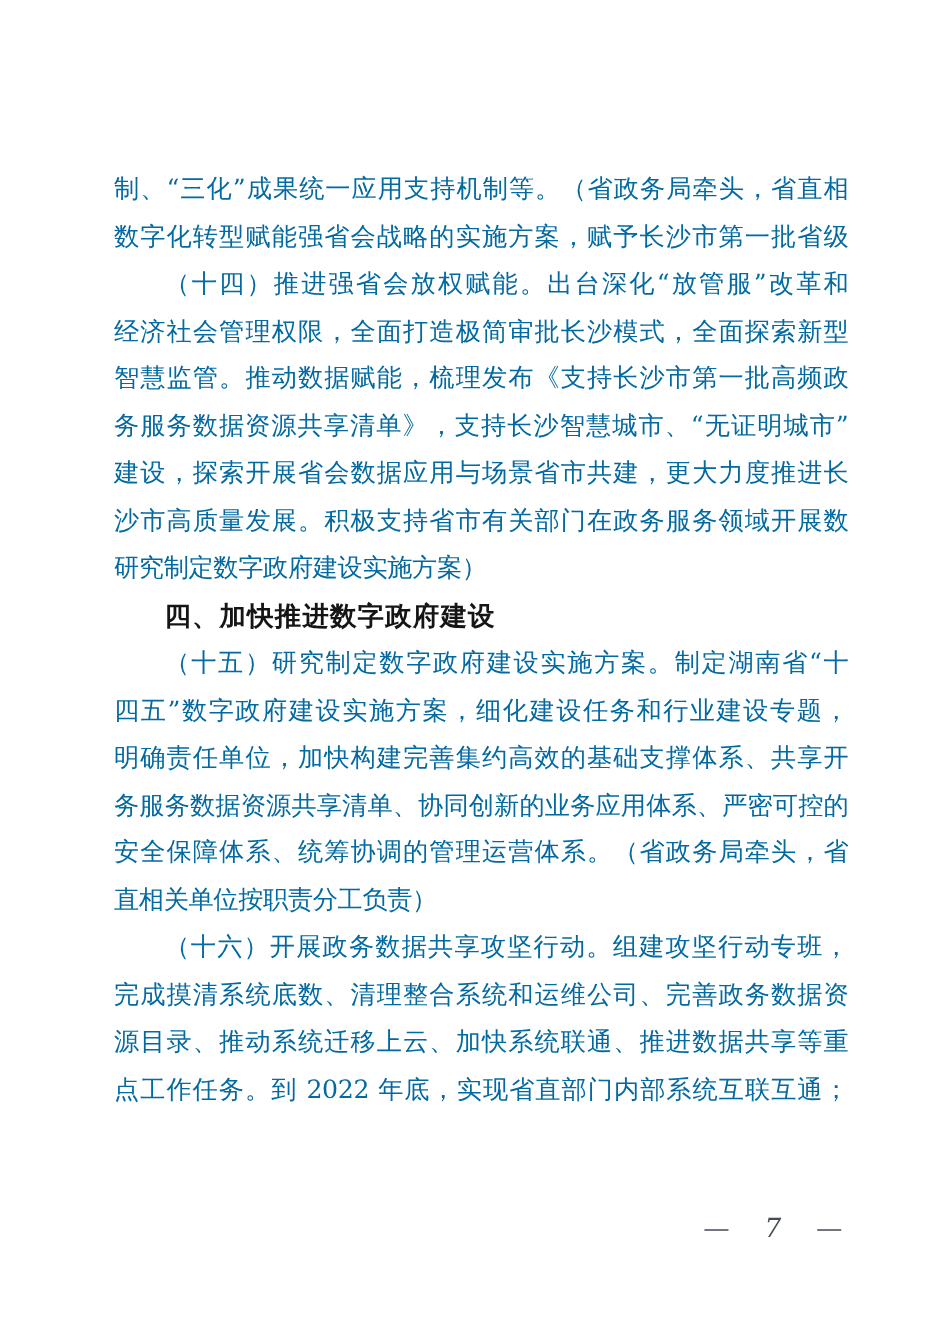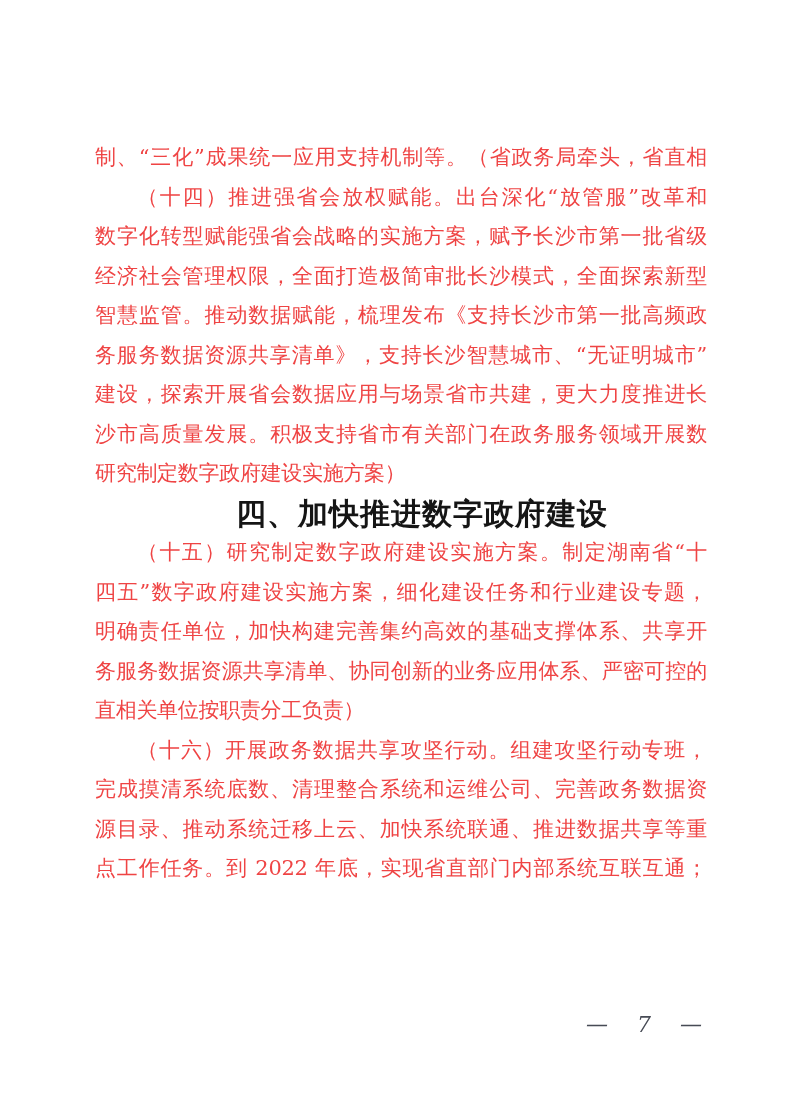--- a/index.html
+++ b/index.html
@@ -20,72 +20,72 @@
     left: 95px;
     top: 138px;
     width: 612px;
   }
   .line {
     font-family: "DejaVu Serif", "Liberation Serif", serif;
     font-size: 21px;
     letter-spacing: -0.3px;
     line-height: 39.5px;
     height: 39.5px;
-    color: #ef4444;
+    color: #0369a1;
     text-align: left;
     white-space: normal;
     overflow: hidden;
   }
   .line.justify {
     text-align: justify;
     text-align-last: justify;
     text-justify: inter-character;
   }
   .line.indent {
     text-indent: 42px;
   }
   .line.heading {
     font-family: "Liberation Sans", "DejaVu Sans", sans-serif;
     font-weight: 700;
-    font-size: 30px;
+    font-size: 22px;
     letter-spacing: 1px;
     color: #151515;
-    text-align: center;
   }
   .footer {
     position: absolute;
     left: 586px;
     top: 1012px;
     font-family: "DejaVu Serif", "Liberation Serif", serif;
     font-style: italic;
     font-size: 22px;
     letter-spacing: 5px;
     color: #474b55;
     white-space: pre;
   }
 </style>
 </head>
 <body>
 
 <div class="page">
   <div class="text-block">
       <div class="line justify">制、“三化”成果统一应用支持机制等。（省政务局牵头，省直相</div>
+      <div class="line justify">数字化转型赋能强省会战略的实施方案，赋予长沙市第一批省级</div>
       <div class="line justify indent">（十四）推进强省会放权赋能。出台深化“放管服”改革和</div>
-      <div class="line justify">数字化转型赋能强省会战略的实施方案，赋予长沙市第一批省级</div>
       <div class="line justify">经济社会管理权限，全面打造极简审批长沙模式，全面探索新型</div>
       <div class="line justify">智慧监管。推动数据赋能，梳理发布《支持长沙市第一批高频政</div>
       <div class="line justify">务服务数据资源共享清单》，支持长沙智慧城市、“无证明城市”</div>
       <div class="line justify">建设，探索开展省会数据应用与场景省市共建，更大力度推进长</div>
       <div class="line justify">沙市高质量发展。积极支持省市有关部门在政务服务领域开展数</div>
       <div class="line">研究制定数字政府建设实施方案）</div>
       <div class="line heading indent">四、加快推进数字政府建设</div>
       <div class="line justify indent">（十五）研究制定数字政府建设实施方案。制定湖南省“十</div>
       <div class="line justify">四五”数字政府建设实施方案，细化建设任务和行业建设专题，</div>
       <div class="line justify">明确责任单位，加快构建完善集约高效的基础支撑体系、共享开</div>
       <div class="line justify">务服务数据资源共享清单、协同创新的业务应用体系、严密可控的</div>
+      <div class="line justify">安全保障体系、统筹协调的管理运营体系。（省政务局牵头，省</div>
       <div class="line">直相关单位按职责分工负责）</div>
       <div class="line justify indent">（十六）开展政务数据共享攻坚行动。组建攻坚行动专班，</div>
       <div class="line justify">完成摸清系统底数、清理整合系统和运维公司、完善政务数据资</div>
       <div class="line justify">源目录、推动系统迁移上云、加快系统联通、推进数据共享等重</div>
       <div class="line justify">点工作任务。到 2022 年底，实现省直部门内部系统互联互通；</div>
     </div>
   <div class="footer">—  7  —</div>
 </div>
 
 </body></html>

